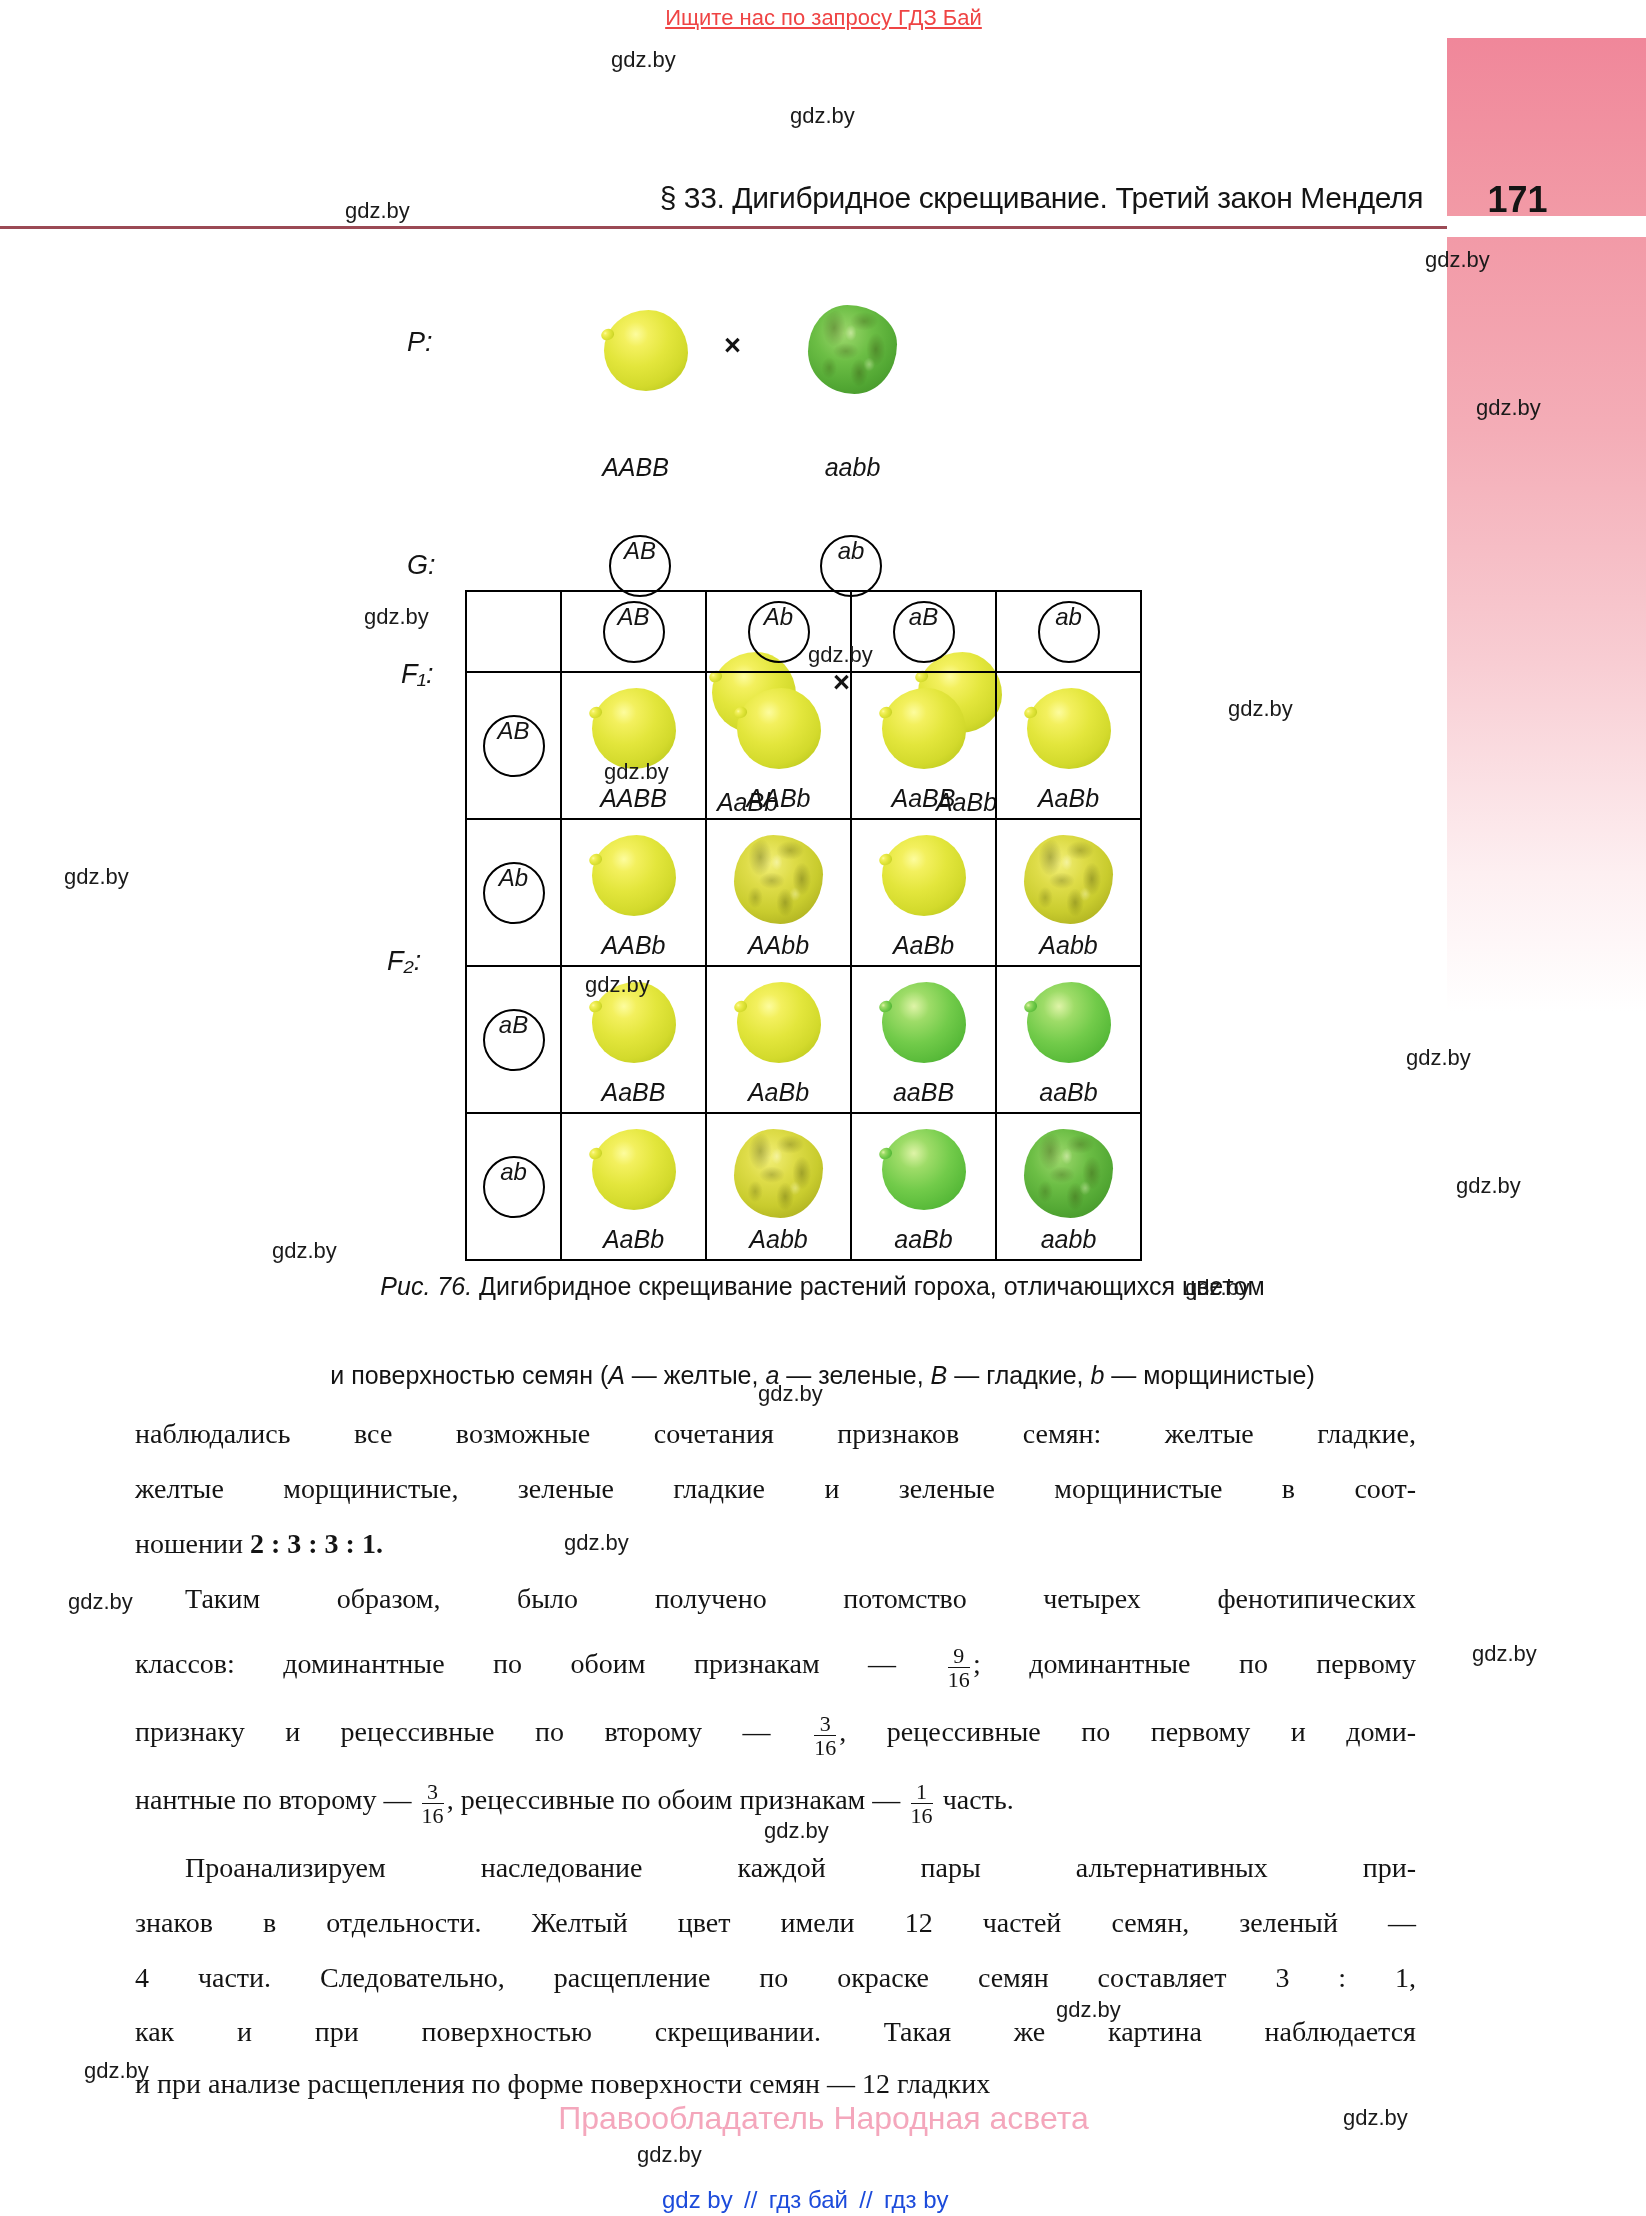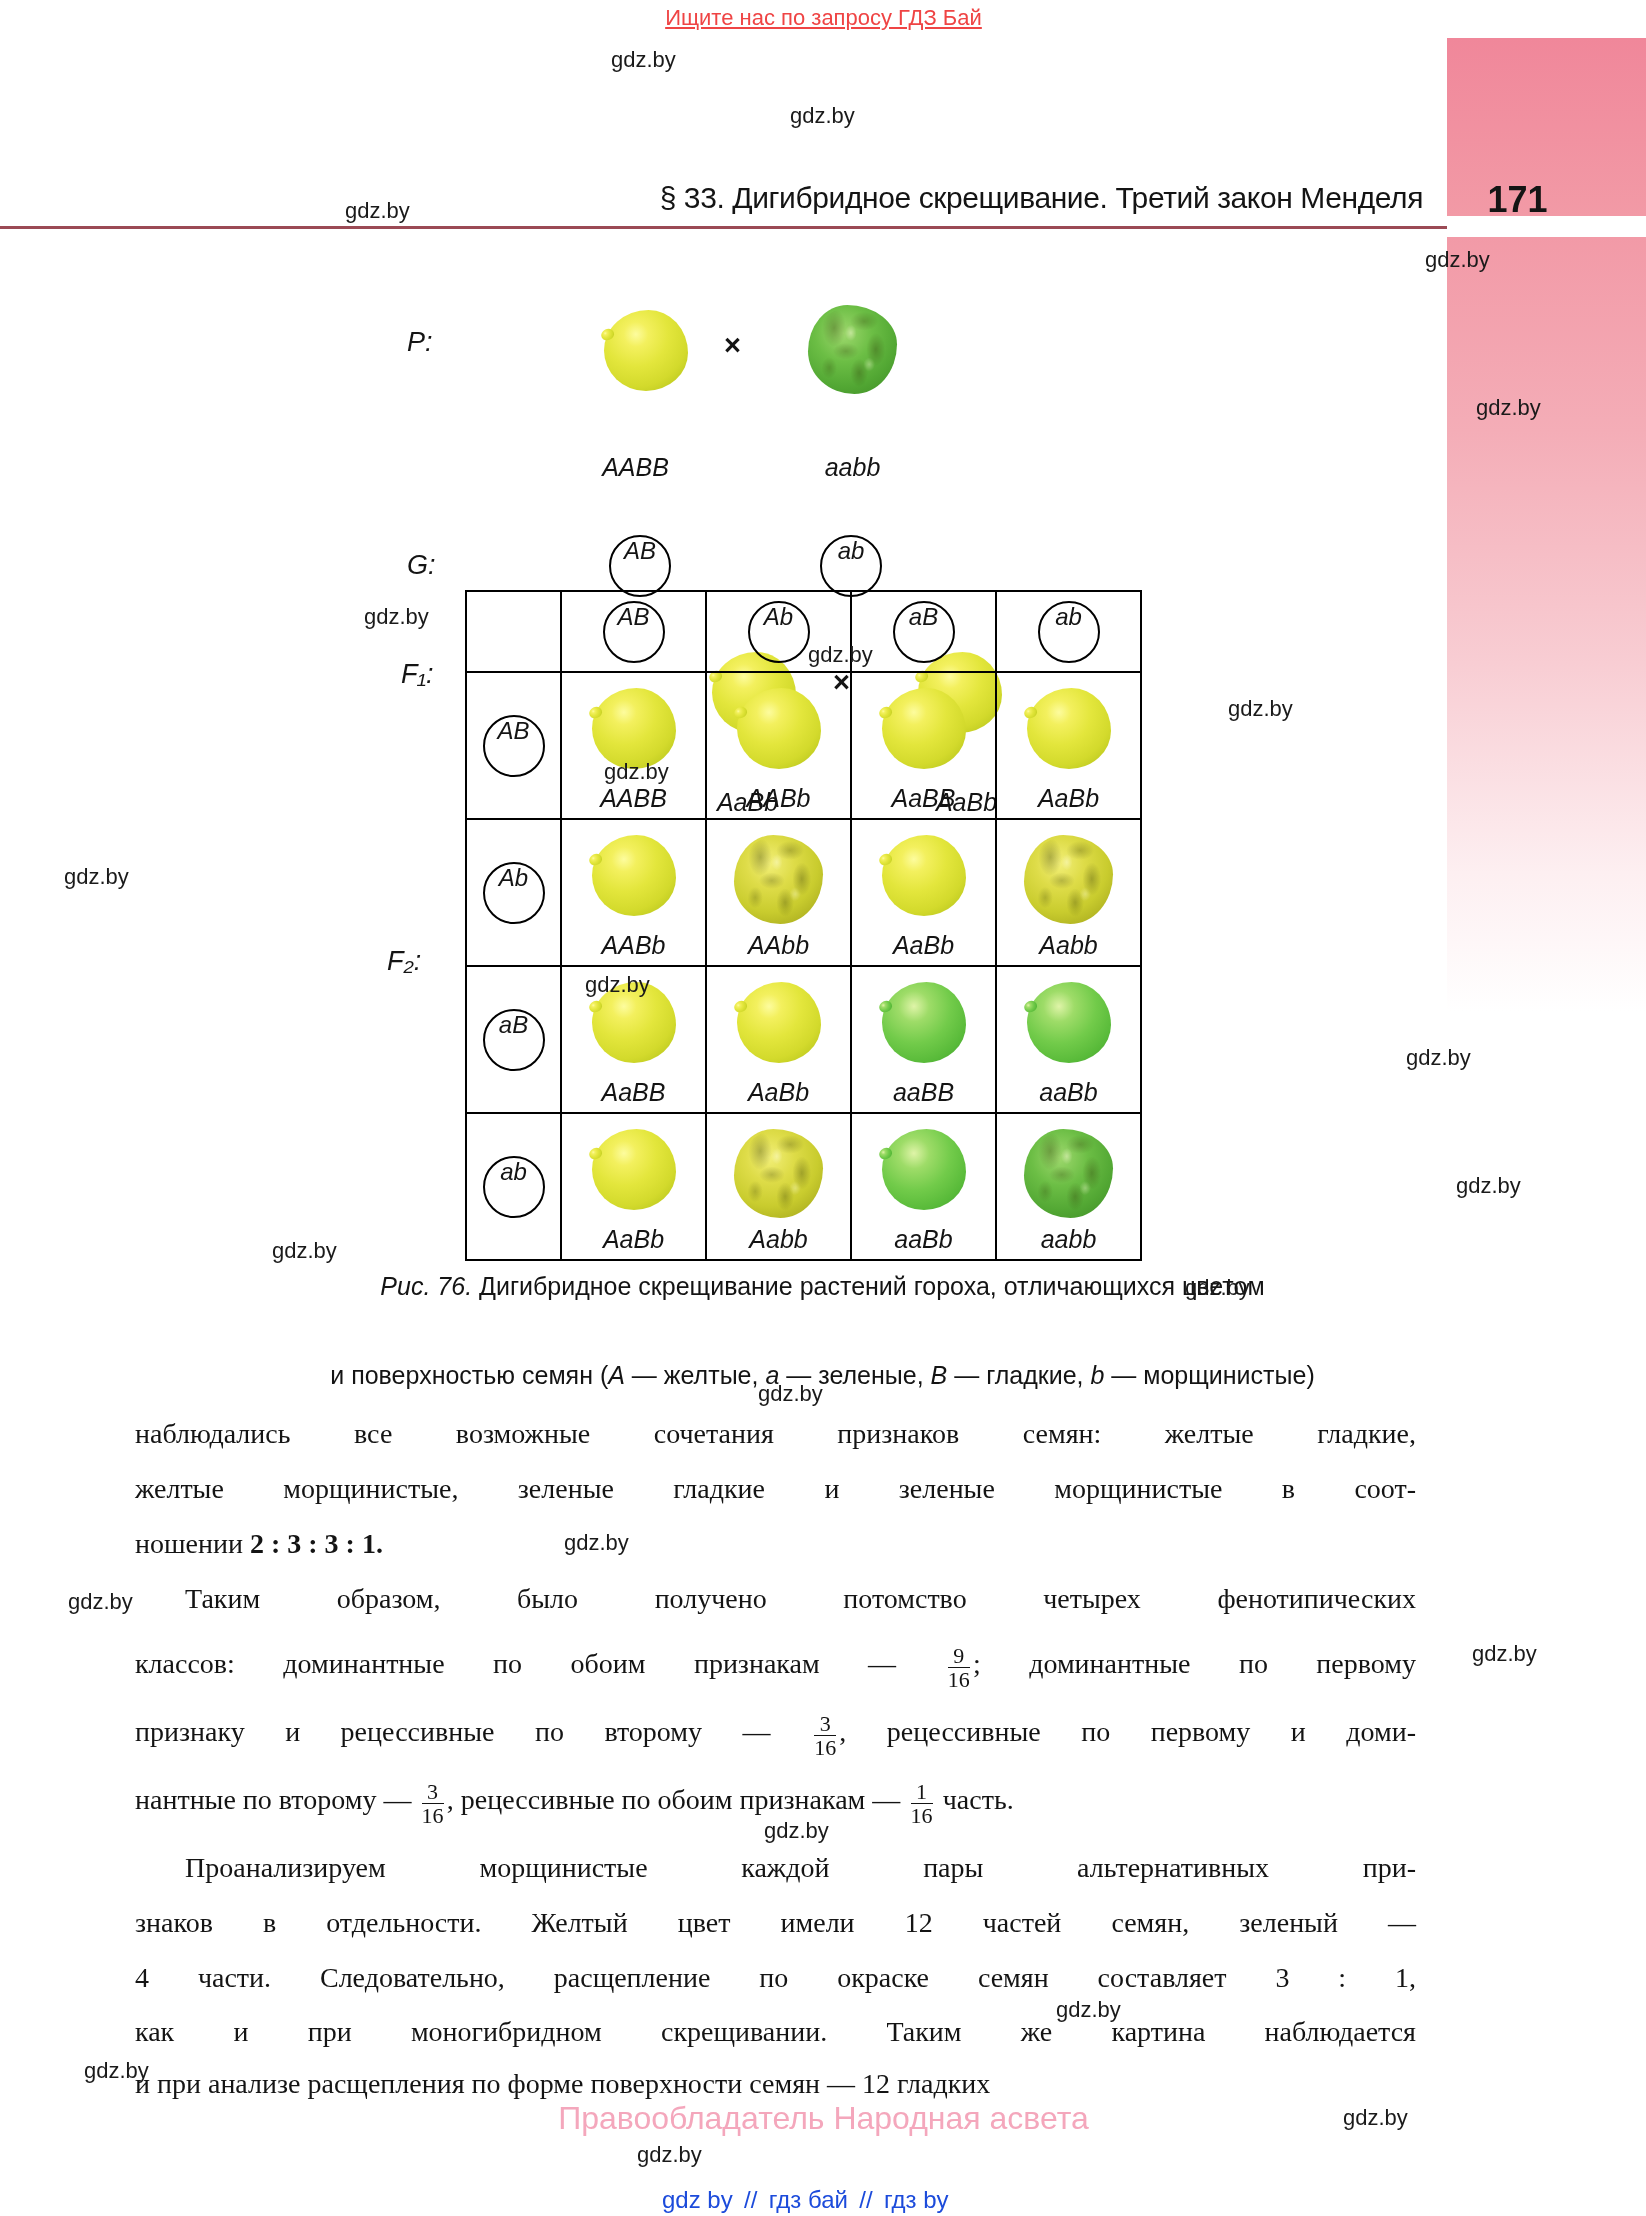--- a/index.html
+++ b/index.html
@@ -284,22 +284,22 @@
 <div class="caption" style="top:1361px;" id="cap2"><span>и поверхностью семян (</span><span class="it">А</span><span> — желтые, </span><span class="it">а</span><span> — зеленые, </span><span class="it">В</span><span> — гладкие, </span><span class="it">b</span><span> — морщинистые)</span></div>
 
 <div id="bodytext">
     <div class="bl l1"><span>наблюдались все возможные сочетания признаков семян: желтые гладкие,</span></div>
     <div class="bl l2"><span>желтые морщинистые, зеленые гладкие и зеленые морщинистые в соот-</span></div>
     <div class="bl l3 noj"><span>ношении </span><span class="b">2 : 3 : 3 : 1.</span></div>
     <div class="bl l4 ind"><span>Таким образом, было получено потомство четырех фенотипических</span></div>
     <div class="bl l5"><span>классов: доминантные по обоим признакам — </span><span class="frac"><span class="num">9</span><span class="den">16</span></span><span>; доминантные по первому</span></div>
     <div class="bl l6"><span>признаку и рецессивные по второму — </span><span class="frac"><span class="num">3</span><span class="den">16</span></span><span>, рецессивные по первому и доми-</span></div>
     <div class="bl l7 noj"><span>нантные по второму — </span><span class="frac"><span class="num">3</span><span class="den">16</span></span><span>, рецессивные по обоим признакам — </span><span class="frac"><span class="num">1</span><span class="den">16</span></span><span> часть.</span></div>
-    <div class="bl l8 ind"><span>Проанализируем морщинистые каждой пары альтернативных при-</span></div>
+    <div class="bl l8 ind"><span>Проанализируем наследование каждой пары альтернативных при-</span></div>
     <div class="bl l9"><span>знаков в отдельности. Желтый цвет имели 12 частей семян, зеленый —</span></div>
     <div class="bl l10"><span>4 части. Следовательно, расщепление по окраске семян составляет 3 : 1,</span></div>
-    <div class="bl l11"><span>как и при моногибридном скрещивании. Таким же картина наблюдается</span></div>
+    <div class="bl l11"><span>как и при поверхностью скрещивании. Такая же картина наблюдается</span></div>
     <div class="bl l12 noj"><span>и при анализе расщепления по форме поверхности семян — 12 гладких</span></div>
   </div>
 
 <div id="footer-pink">Правообладатель Народная асвета</div>
 <div id="footer-links"><a href="#">gdz by</a><span class="sep">//</span><a href="#">гдз бай</a><span class="sep">//</span><a href="#">гдз by</a></div>
 
 
 </body></html>

